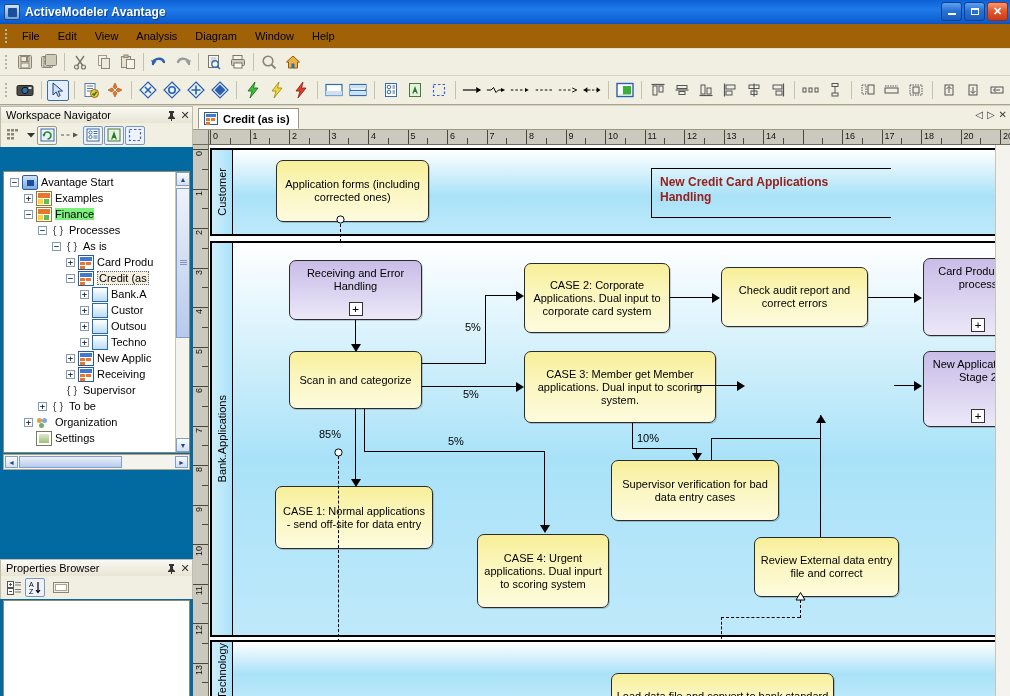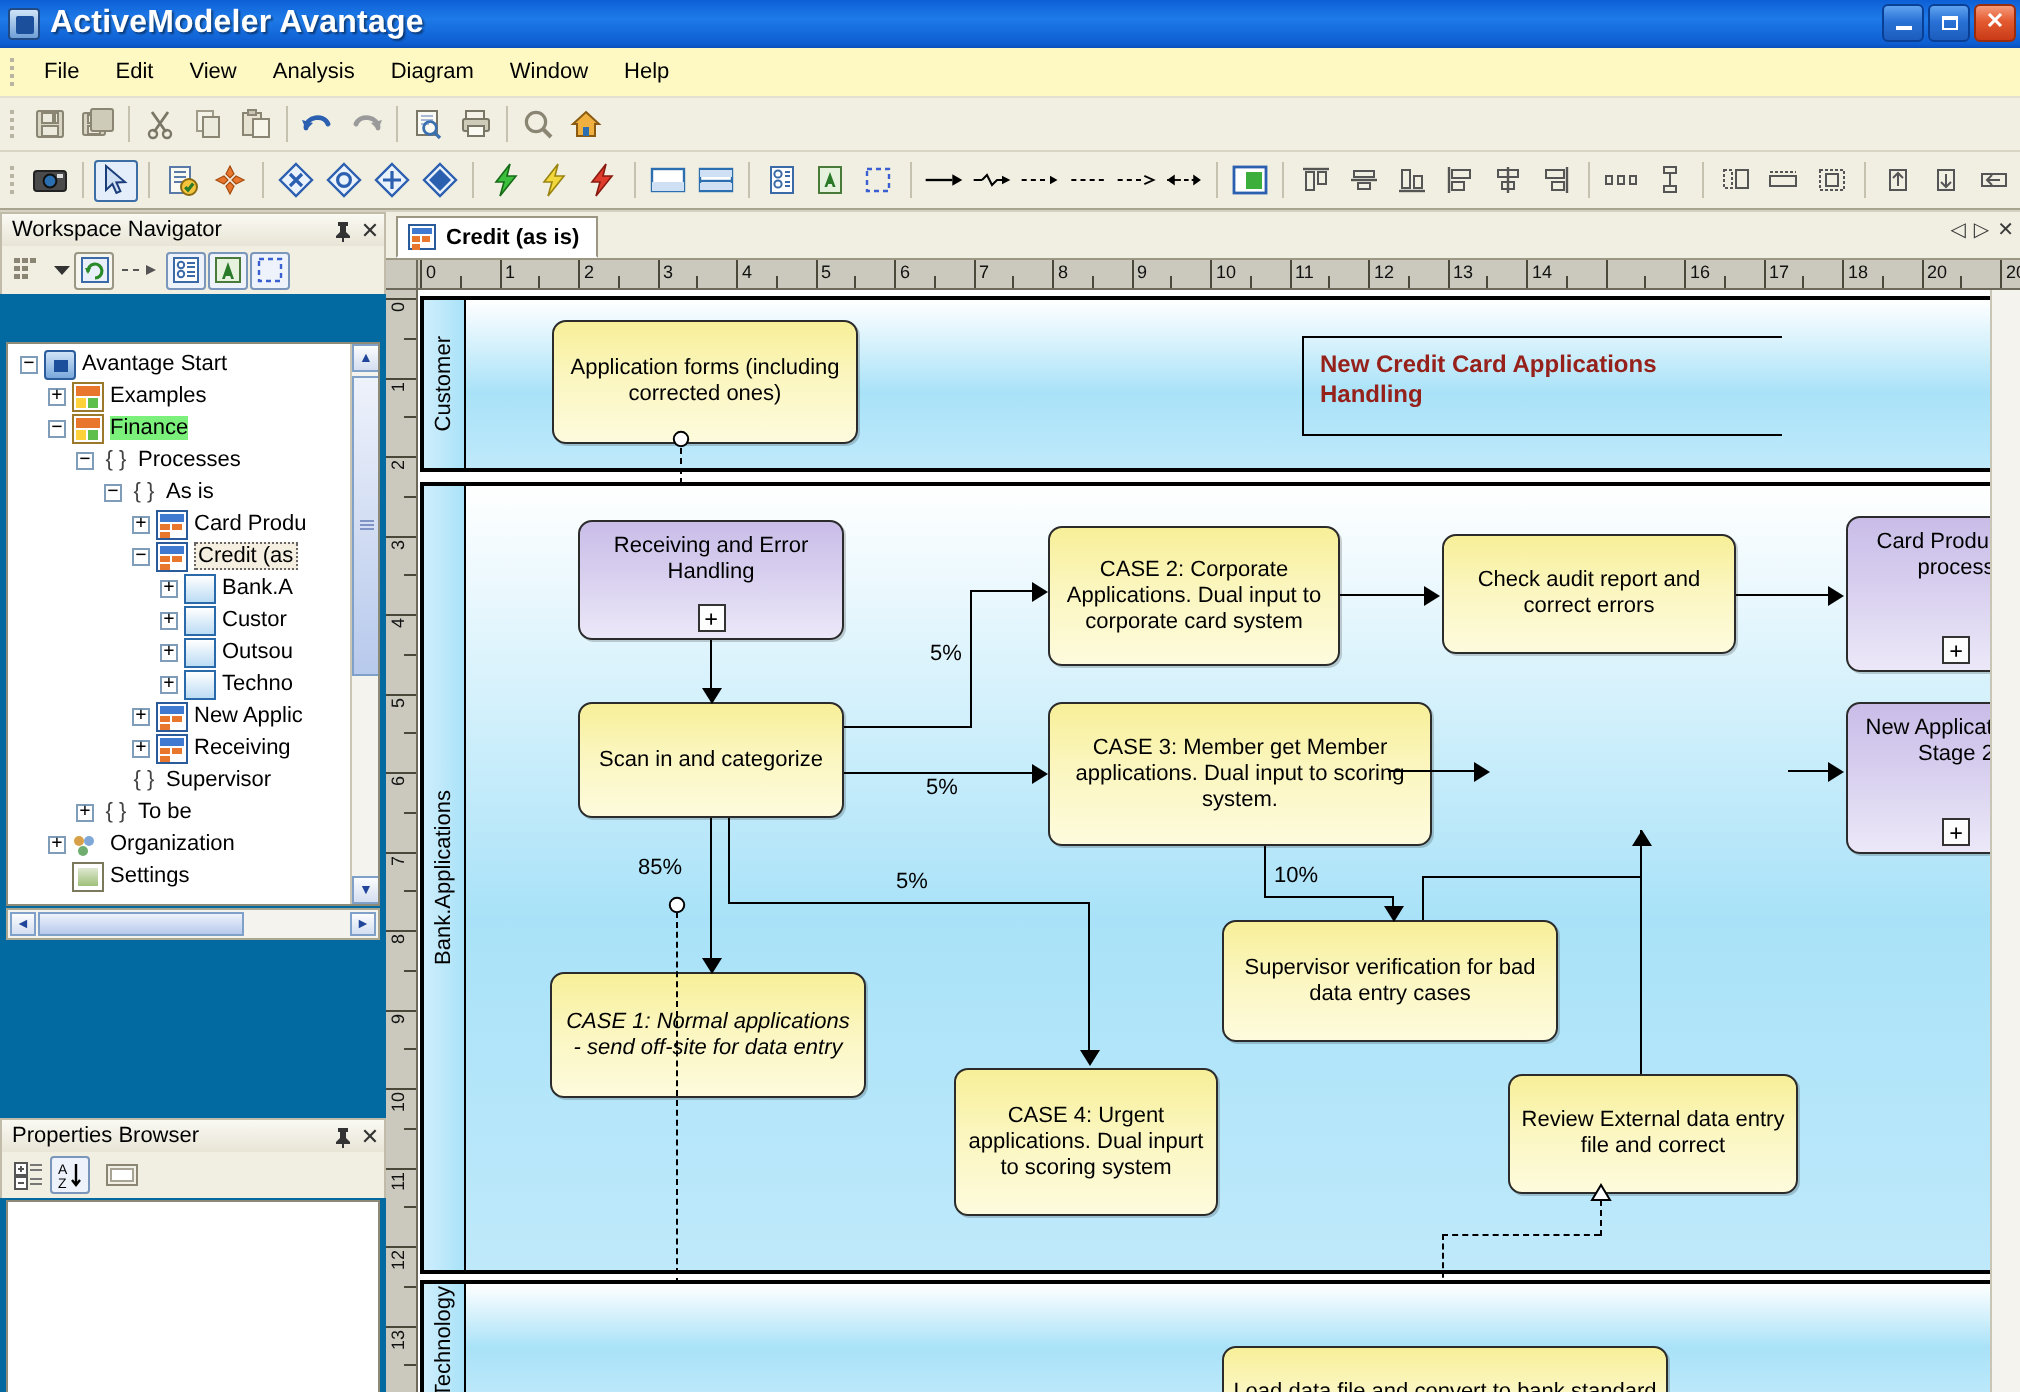--- a/index.html
+++ b/index.html
@@ -23,42 +23,42 @@
     width: 16px; height: 16px; margin-left: 4px; margin-right: 5px;
     background: linear-gradient(to bottom,#cfe3f7,#6f9fd6);
     border: 1px solid #204a86; border-radius: 2px;
     position: relative; flex: none;
   }
   .titlebar .tb-icon::after {
     content:""; position:absolute; left:3px; top:3px; width:9px; height:9px;
     background:#1b4f9c; border-radius:1px;
   }
   .titlebar .tb-title {
-    color: #ffffff; font-weight: bold; font-size: 16px;
+    color: #ffffff; font-weight: bold; font-size: 12px;
     text-shadow: 1px 1px 1px rgba(0,0,0,0.45);
     white-space: nowrap; letter-spacing: 0.1px;
   }
   .tb-buttons { position:absolute; right:2px; top:2px; display:flex; gap:2px; }
   .tb-btn {
     width: 21px; height: 19px; border-radius: 3px;
     border: 1px solid #0a3f96;
     display:flex; align-items:center; justify-content:center;
     font-size: 10px; color: #fff; font-weight:bold;
   }
   .tb-btn.min { background: linear-gradient(to bottom,#5fa3ef,#2a72d6 45%,#1b5cbd); }
   .tb-btn.max { background: linear-gradient(to bottom,#5fa3ef,#2a72d6 45%,#1b5cbd); }
   .tb-btn.close { background: linear-gradient(to bottom,#f59a7a,#e45a30 45%,#c83b16); border-color:#992c0c; }
   .glyph-min { width:8px; height:2px; background:#fff; margin-top:5px; }
   .glyph-max { width:8px; height:7px; border:1px solid #fff; border-top-width:2px; }
   .glyph-close { font-size:11px; line-height:11px; }
 
   
   .menubar {
     position:absolute; left:0; top:24px; width:1010px; height:25px;
-    background:#fef9c3; display:flex; align-items:center;
+    background:#a16207; display:flex; align-items:center;
     border-bottom: 1px solid #e3e0d2;
   }
   .gripper {
     width:8px; height:18px; margin:0 2px 0 3px; flex:none;
     background-image: repeating-linear-gradient(to bottom, #b9b5a3 0 2px, transparent 2px 4px);
     background-size: 2px 100%; background-repeat:no-repeat; background-position:2px 2px;
   }
   .menubar .mi {
     padding: 3px 9px; font-size: 11px; color:#000; white-space:nowrap; cursor:default;
   }
@@ -1031,21 +1031,21 @@
           <div class="task" style="left:291px; top:108px; width:192px; height:72px;">
             <span>CASE 3: Member get Member applications. Dual input to scoring system.</span>
           </div>
 
 
           <div class="task sub" style="left:690px; top:108px; width:110px; height:76px;">
             <span style="width:100%">New Applications - Stage 2</span>
             <div class="plusbox">+</div>
           </div>
 
-          <div class="task" style="left:42px; top:243px; width:158px; height:63px;font-style:italic;">
+          <div class="task" style="left:42px; top:243px; width:158px; height:63px;">
             <span>CASE 1: Normal applications - send off-site for data entry</span>
           </div>
 
           <div class="task" style="left:244px; top:291px; width:132px; height:74px;">
             <span>CASE 4: Urgent applications. Dual inpurt to scoring system</span>
           </div>
 
           <div class="task" style="left:378px; top:217px; width:168px; height:61px;">
             <span>Supervisor verification for bad data entry cases</span>
           </div>

